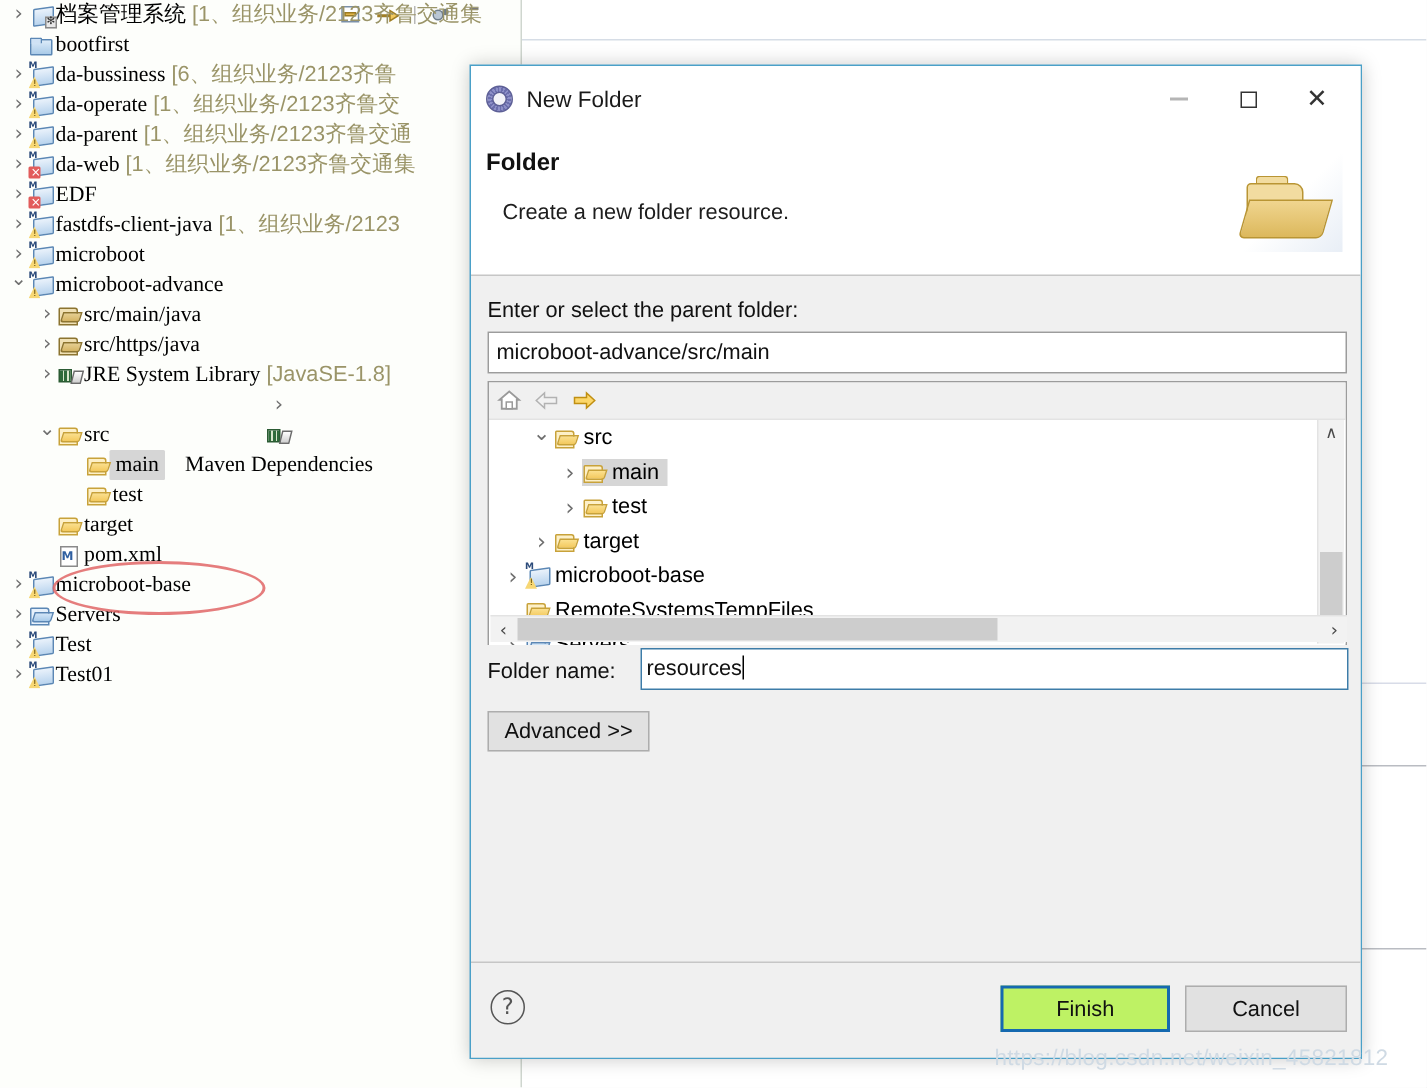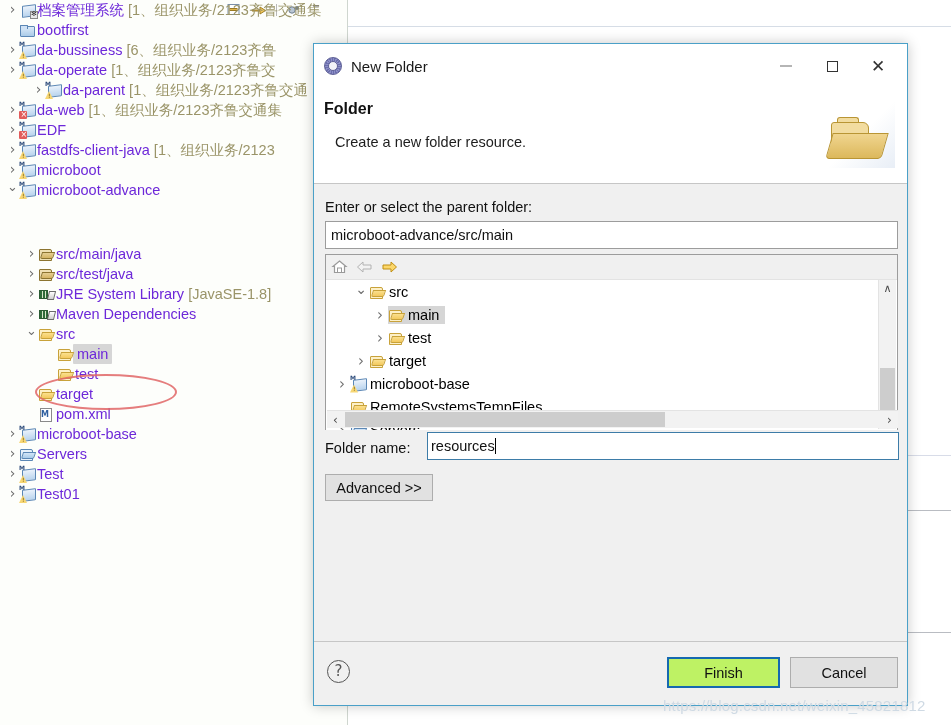--- a/index.html
+++ b/index.html
@@ -100,21 +100,21 @@
     width: 13px;
     flex: 0 0 13px;
     text-align: center;
     color: #6f6f6f;
     font-size: 10px;
     font-family: "DejaVu Sans", sans-serif;
   }
   .twist.open::before { content: "\2304"; position: relative; top: -3px; font-size: 13px; }
   .twist.closed::before { content: "\203A"; font-size: 14px; }
   .ticon { width: 18px; flex: 0 0 18px; position: relative; height: 16px; }
-  .tlabel { color: #6d28d9; }
+  .tlabel { color: #000000; font-family: Liberation Serif, serif; }
   .tdesc { color: #9a9468; }
 
   
   .ic-proj, .ic-projw, .ic-projx, .ic-projp {
     position: absolute; left: 1px; top: 1px;
     width: 15px; height: 14px;
   }
   .ic-proj::before {
     content: "";
     position: absolute; left: 2px; top: 2px;
@@ -698,21 +698,21 @@
       </div>
       <div class="trow" style="padding-left: 6px;">
         <span class="twist closed"></span>
         <span class="ticon">
           <span class="ic-proj"></span>
           <span class="badge-m">M</span>
           <span class="badge-warn"></span>
         </span>
         <span><span class="tlabel">da-operate</span><span class="tdesc"> [1、组织业务/2123齐鲁交</span></span>
       </div>
-      <div class="trow" style="padding-left: 6px; margin-left: 26px;">
+      <div class="trow" style="padding-left: 6px;">
         <span class="twist closed"></span>
         <span class="ticon">
           <span class="ic-proj"></span>
           <span class="badge-m">M</span>
           <span class="badge-warn"></span>
         </span>
         <span><span class="tlabel">da-parent</span><span class="tdesc"> [1、组织业务/2123齐鲁交通</span></span>
       </div>
       <div class="trow" style="padding-left: 6px;">
         <span class="twist closed"></span>
@@ -752,42 +752,42 @@
       </div>
       <div class="trow" style="padding-left: 6px;">
         <span class="twist open"></span>
         <span class="ticon">
           <span class="ic-proj"></span>
           <span class="badge-m">M</span>
           <span class="badge-warn"></span>
         </span>
         <span><span class="tlabel">microboot-advance</span></span>
       </div>
-      <div class="trow" style="padding-left: 25px; margin-top: 44px;">
+      <div class="trow" style="padding-left: 25px;">
         <span class="twist closed"></span>
         <span class="ticon">
           <span class="ic-srcfolder"></span>
         </span>
         <span><span class="tlabel">src/main/java</span></span>
       </div>
       <div class="trow" style="padding-left: 25px;">
         <span class="twist closed"></span>
         <span class="ticon">
           <span class="ic-srcfolder"></span>
         </span>
-        <span><span class="tlabel">src/test/java</span></span>
+        <span><span class="tlabel">src/https/java</span></span>
       </div>
       <div class="trow" style="padding-left: 25px;">
         <span class="twist closed"></span>
         <span class="ticon">
           <span class="ic-lib"></span>
         </span>
         <span><span class="tlabel">JRE System Library</span><span class="tdesc"> [JavaSE-1.8]</span></span>
       </div>
-      <div class="trow" style="padding-left: 25px;">
+      <div class="trow" style="padding-left: 25px; flex-direction: column;">
         <span class="twist closed"></span>
         <span class="ticon">
           <span class="ic-lib"></span>
         </span>
         <span><span class="tlabel">Maven Dependencies</span></span>
       </div>
       <div class="trow" style="padding-left: 25px;">
         <span class="twist open"></span>
         <span class="ticon">
           <span class="ic-folder"></span>

